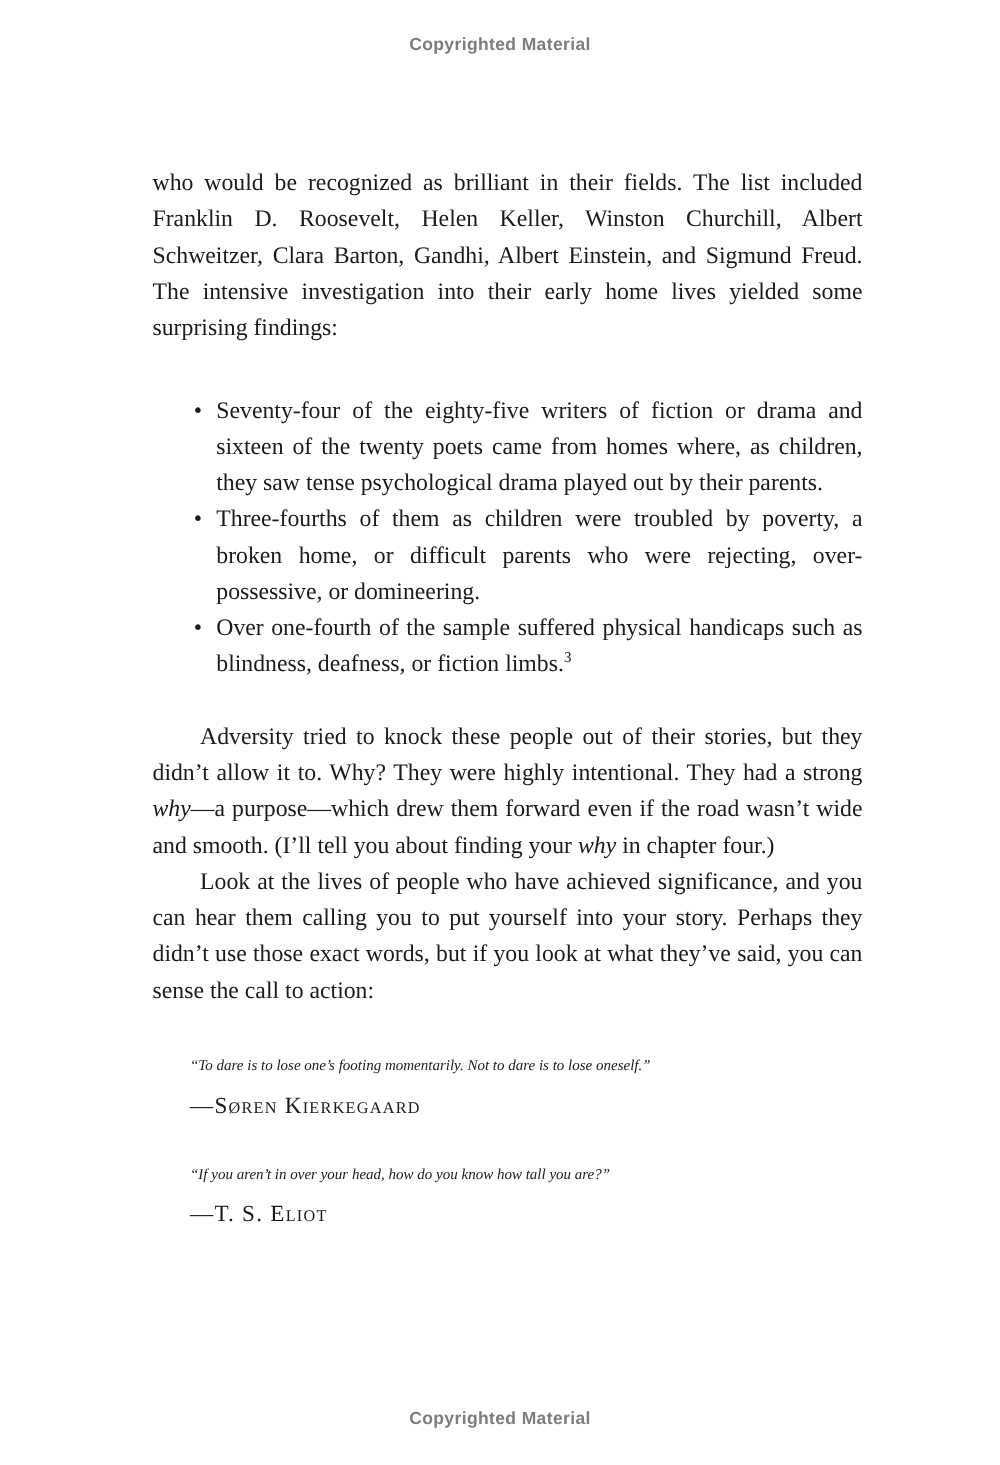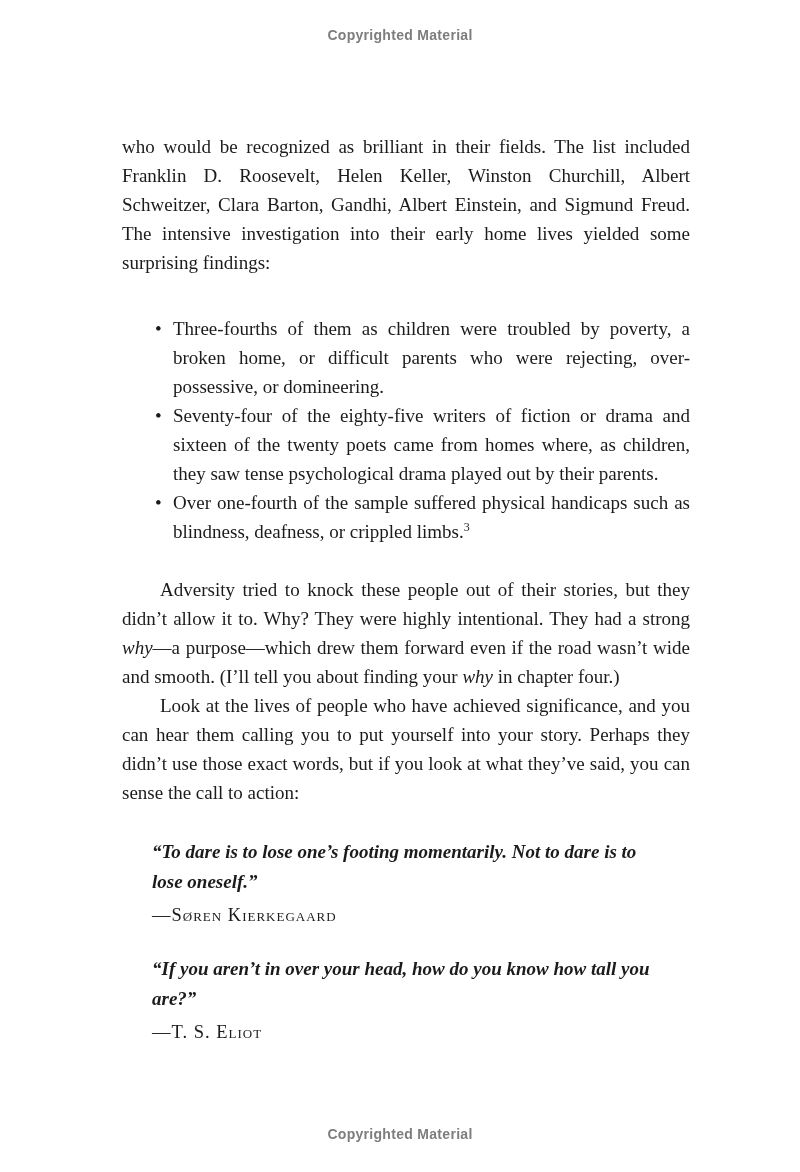--- a/index.html
+++ b/index.html
@@ -85,23 +85,23 @@
   }
   .it { font-style: italic; }
 
   .quote-block {
     margin-left: 30px;
     width: 511px;
   }
   .quote-block.first  { margin-top: 30px; }
   .quote-block.second { margin-top: 27px; }
   .quote-text {
-    font-weight: bold;
+    font-weight: normal;
     font-style: italic;
-    font-size: 19px;
+    font-size: 12px;
     line-height: 30px;
     text-align: left;
   }
   .quote-attribution {
     margin-top: 6px;
     text-align: left;
     font-variant: small-caps;
     font-size: 18.5px;
     letter-spacing: 1px;
     line-height: 24px;
@@ -114,27 +114,27 @@
 
   <div class="copyright top">Copyrighted Material</div>
 
 
   <div class="body-col">
 
     <p class="para">who would be recognized as brilliant in their fields. The list included Franklin D. Roosevelt, Helen Keller, Winston Churchill, Albert Schweitzer, Clara Barton, Gandhi, Albert Einstein, and Sigmund Freud. The intensive investigation into their early home lives yielded some surprising findings:</p>
 
     <ul class="bullets">
       <li>
+        <span>Seventy-four of the eighty-five writers of fiction or drama and sixteen of the twenty poets came from homes where, as children, they saw tense psychological drama played out by their parents.</span>
+      </li>
+      <li>
         <span>Three-fourths of them as children were troubled by poverty, a broken home, or difficult parents who were rejecting, over-possessive, or domineering.</span>
       </li>
       <li>
-        <span>Seventy-four of the eighty-five writers of fiction or drama and sixteen of the twenty poets came from homes where, as children, they saw tense psychological drama played out by their parents.</span>
-      </li>
-      <li>
-        <span>Over one-fourth of the sample suffered physical handicaps such as blindness, deafness, or crippled limbs.</span><sup class="footnote">3</sup>
+        <span>Over one-fourth of the sample suffered physical handicaps such as blindness, deafness, or fiction limbs.</span><sup class="footnote">3</sup>
       </li>
     </ul>
 
     <p class="para indent"><span>Adversity tried to knock these people out of their stories, but they didn’t allow it to. Why? They were highly intentional. They had a strong </span><span class="it">why</span><span>—a purpose—which drew them forward even if the road wasn’t wide and smooth. (I’ll tell you about finding your </span><span class="it">why</span><span> in chapter four.)</span></p>
 
     <p class="para indent">Look at the lives of people who have achieved significance, and you can hear them calling you to put yourself into your story. Perhaps they didn’t use those exact words, but if you look at what they’ve said, you can sense the call to action:</p>
 
     <div class="quote-block first">
       <p class="quote-text">“To dare is to lose one’s footing momentarily. Not to dare is to lose oneself.”</p>
       <div class="quote-attribution">—Søren Kierkegaard</div>

